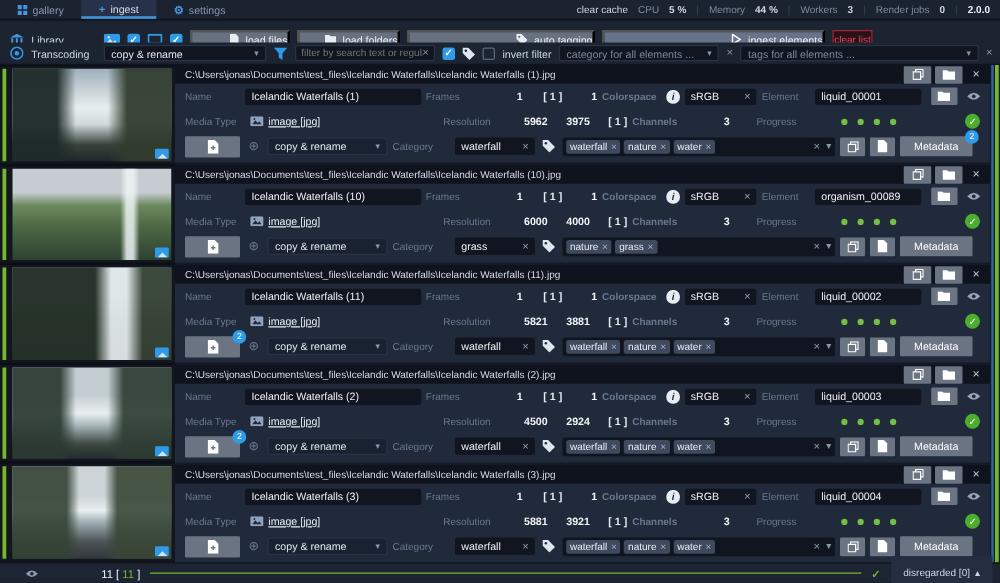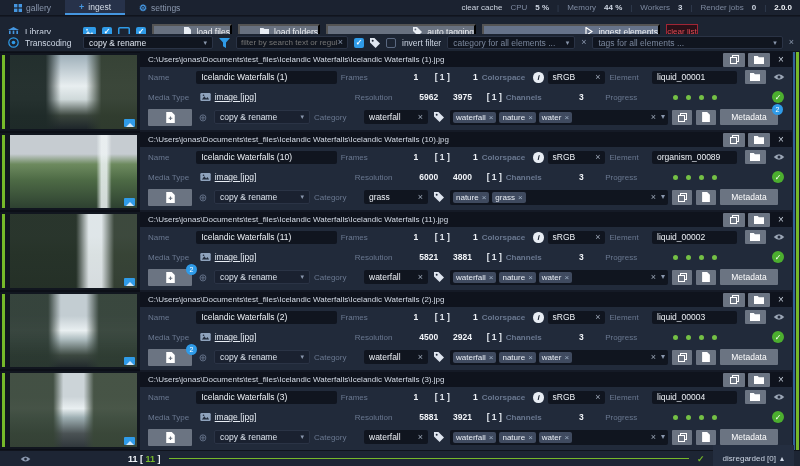--- a/index.html
+++ b/index.html
@@ -124,21 +124,21 @@
   .close-x { color:#c3ccd8; font-size:10px; width:16px; text-align:center; cursor:pointer; }
 
   
   #rail { position:absolute; right:0; top:52px; width:8px; bottom:16px; background:#151a26; }
   #rail .bluebar { position:absolute; left:1px; top:0; bottom:0; width:2px; background:#31639a; }
   #rail .greenbar2 { position:absolute; right:1px; top:0; bottom:0; width:3px; background:#76b82a; }
 
   
   #footer { position:absolute; left:0; bottom:0; width:800px; height:16px; background:#1d2534;
     display:flex; align-items:center; gap:8px; padding:0 6px 0 20px; border-top:1px solid #10141d; }
-  #count { font-weight:bold; color:#f0f4f9; margin-left:89px; }
+  #count { font-weight:normal; color:#f0f4f9; margin-left:42px; }
   #count .green { color:#76b82a; }
   #progress-line { flex:1; height:0; border-top:1px solid #76b82a; }
   #footer .fcheck { color:#76b82a; font-weight:bold; font-size:9px; }
   #disregarded { background:#242e40; height:28px; display:flex; align-items:center; gap:4px;
     padding:0 10px; color:#cdd6e4; font-size:8px; cursor:pointer; }
   svg { display:block; }
 </style>
 </head>
 <body>
 

